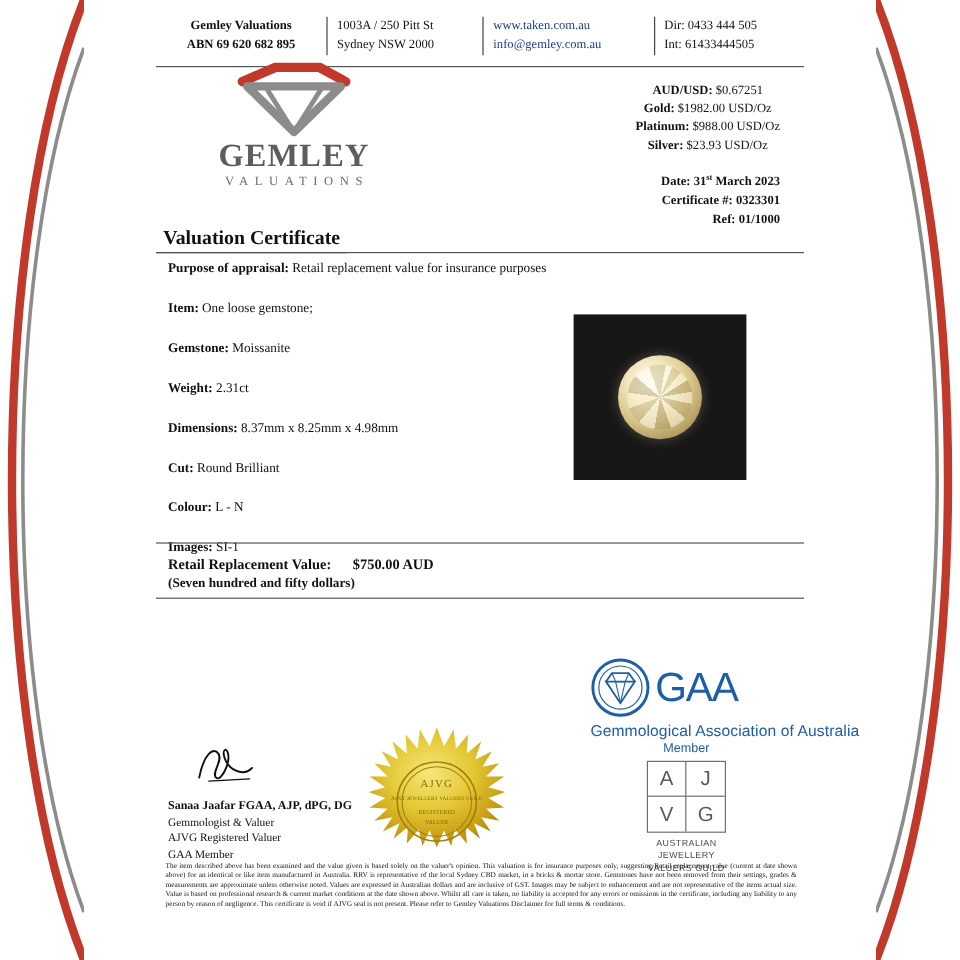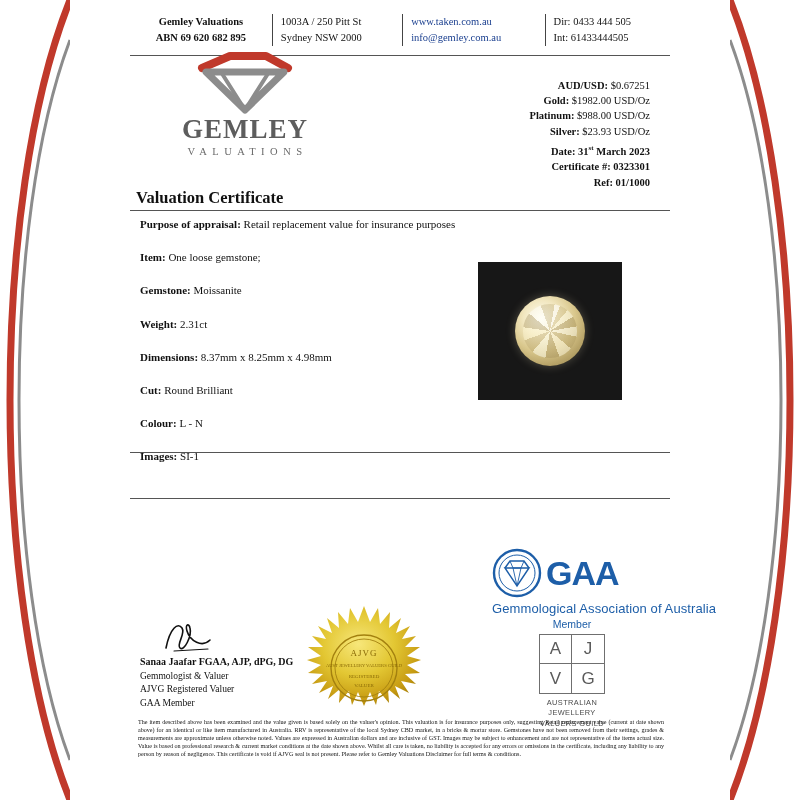--- a/index.html
+++ b/index.html
@@ -95,22 +95,22 @@
     letter-spacing: 5.5px;
     color: #6a6a6a;
     margin-top: 3px;
     padding-left: 5px;
   }
 
   
   .rates {
     position: absolute;
     right: 150px;
-    top: 78px;
-    text-align: right;
+    top: 68px;
+    text-align: center;
     font-size: 10.5px;
     line-height: 1.45;
   }
   .rates .label { font-weight: bold; }
 
   .meta {
     position: absolute;
     right: 150px;
     top: 143px;
     text-align: right;
@@ -237,21 +237,21 @@
     left: 140px;
     top: 618px;
     font-size: 9.5px;
     line-height: 1.45;
   }
   .sig-mark {
     width: 70px;
     height: 36px;
     margin-left: 18px;
   }
-  .sig-name { font-weight: bold; font-size: 10px; margin-top: 1px; }
+  .sig-name { font-weight: bold; font-size: 10px; margin-top: 11px; }
 
   
   .seal {
     position: absolute;
     left: 300px;
     top: 604px;
     width: 128px;
     height: 128px;
   }
 
@@ -259,21 +259,21 @@
   .gaa {
     position: absolute;
     left: 492px;
     top: 548px;
     width: 160px;
   }
   .gaa-row { display: flex; align-items: center; }
   .gaa-text {
     font-family: "Liberation Sans", sans-serif;
     font-size: 34px;
-    font-weight: bold;
+    font-weight: normal;
     color: #1d5ea8;
     letter-spacing: -1px;
     line-height: 1;
     margin-left: 4px;
   }
   .gaa-sub {
     font-family: "Liberation Sans", sans-serif;
     font-size: 13px;
     color: #1d5ea8;
     margin-top: 3px;
@@ -453,20 +453,26 @@
     <div class="row">
       <span class="k">Images:</span><span> SI-1</span>
     </div>
   </div>
 
   <div class="photo">
     <div class="gem"></div>
   </div>
 
   <div class="rule-above-value"></div>
+  <div class="value-block">
+    <div>
+      <span>Retail Replacement Value:</span><span class="amount">$750.00 AUD</span>
+    </div>
+    <div class="words">(Seven hundred and fifty dollars)</div>
+  </div>
   <div class="rule-below-value"></div>
 
   <div class="sig-block">
     <div class="sig-mark">
       <svg width="70" height="36" viewBox="0 0 70 36">
         <path d="M8 30 C 12 10, 20 4, 24 10 C 28 16, 18 26, 22 30 C 26 34, 34 18, 32 10 C 31 5, 27 6, 29 13 C 32 23, 44 30, 52 22" fill="none" stroke="#111" stroke-width="1.6" stroke-linecap="round"></path>
         <path d="M16 33 L50 31" fill="none" stroke="#111" stroke-width="1.1" stroke-linecap="round"></path>
       </svg>
     </div>
     <div class="sig-name">Sanaa Jaafar FGAA, AJP, dPG, DG</div>

